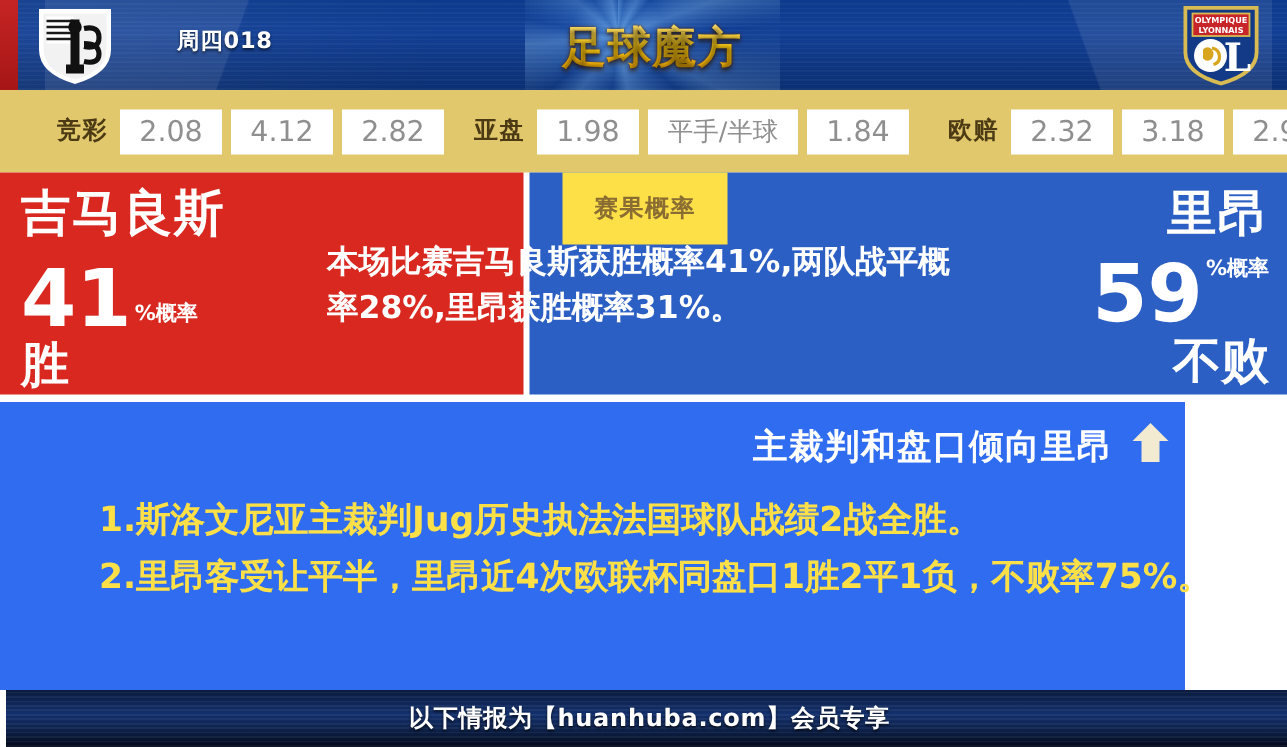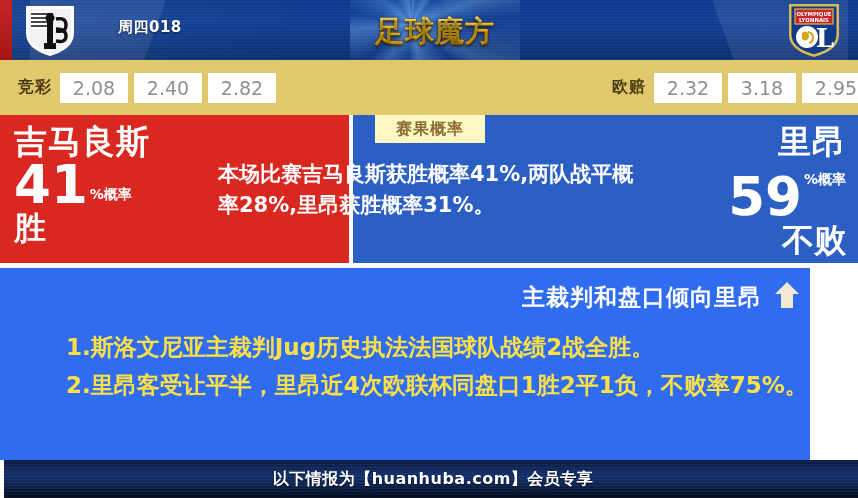--- a/index.html
+++ b/index.html
@@ -85,21 +85,21 @@
   .kickoff .k2{font-size:13.5px;}
   .crest-away{
     position:absolute;left:786px;top:2px;width:56px;height:56px;
   }
 
   
   .odds{
     position:absolute;left:0;top:60px;width:858px;height:55px;
     background:#e2c86c;
   }
-  .odds-grp{position:absolute;top:0;height:55px;display:flex;align-items:center;}
+  .odds-grp{position:absolute;top:0;height:55px;display:flex;align-items:center;margin-left:20px;}
   .odds-lbl{
     font-size:16px;font-weight:bold;color:#4b3a14;
     margin-right:8px;white-space:nowrap;letter-spacing:1px;
   }
   .odds-cell{
     background:#ffffff;color:#8f8f8f;
     font-size:19px;font-weight:normal;
     height:30px;min-width:50px;padding:0 9px;
     display:flex;align-items:center;justify-content:center;
     margin-right:6px;white-space:nowrap;
@@ -112,32 +112,32 @@
   }
   .prob-red{
     position:absolute;left:0;top:0;width:349px;height:148px;
     background:#d8281f;
   }
   .prob-blue{
     position:absolute;left:353px;top:0;width:505px;height:148px;
     background:#2b5fc4;
   }
   .tabbox{
-    position:absolute;left:375px;top:0px;width:110px;height:28px;
-    background:#fef9c3;
+    position:absolute;left:375px;top:0px;width:110px;height:48px;
+    background:#fde047;
     display:flex;align-items:center;justify-content:center;
     color:#8a6d32;font-size:16px;font-weight:bold;letter-spacing:1px;
   }
   .home-blk{
     position:absolute;left:14px;top:10px;width:200px;
     color:#ffffff;line-height:1;
   }
   .home-blk .nm{font-size:33px;font-weight:bold;letter-spacing:1px;}
   .home-blk .row2{display:flex;align-items:flex-end;margin-top:2px;}
-  .home-blk .pc{font-size:53px;font-weight:bold;line-height:.95;}
+  .home-blk .pc{font-size:53px;font-weight:bold;line-height:.95;margin-top:15px;}
   .home-blk .sub{font-size:14px;font-weight:bold;padding-bottom:9px;margin-left:2px;white-space:nowrap;}
   .home-blk .res{font-size:32px;font-weight:bold;margin-top:2px;}
 
   .away-blk{
     position:absolute;right:12px;top:10px;
     color:#ffffff;line-height:1;text-align:right;
   }
   .away-blk .nm{font-size:33px;font-weight:bold;letter-spacing:1px;}
   .away-blk .row2{display:flex;align-items:flex-start;justify-content:flex-end;margin-top:14px;}
   .away-blk .pc{font-size:53px;font-weight:bold;line-height:.95;}
@@ -147,21 +147,20 @@
   .summary{
     position:absolute;left:218px;top:44px;width:420px;
     color:#ffffff;font-size:21px;font-weight:bold;line-height:31px;
     letter-spacing:0px;
   }
 
   
   .lower{
     position:absolute;left:0;top:268px;width:790px;height:192px;
     background:#2f6cf0;
-    padding-left:20px;
   }
   .lower-title{
     position:absolute;right:48px;top:14px;
     color:#ffffff;font-size:23px;font-weight:bold;letter-spacing:1px;
     white-space:nowrap;
   }
   .up-arrow{
     position:absolute;right:8px;top:12px;width:30px;height:30px;
   }
   .points{
@@ -237,22 +236,28 @@
         <path d="M22 30 q5 1 5 6 q0 4 -4 5" fill="none" stroke="#d8a51e" stroke-width="2.2"></path>
         <text x="39" y="45" font-size="26" font-weight="bold" fill="#ffffff" text-anchor="middle" font-family="DejaVu Serif, serif">L</text>
       </svg>
     </div>
   </div>
 
   <div class="odds">
     <div class="odds-grp" id="odds-g0" style="left:18px;">
         <span class="odds-lbl">竞彩</span>
         <span class="odds-cell">2.08</span>
-        <span class="odds-cell">2.40</span>
+        <span class="odds-cell">4.12</span>
         <span class="odds-cell">2.82</span>
+      </div>
+    <div class="odds-grp" id="odds-g1" style="left:296px;">
+        <span class="odds-lbl">亚盘</span>
+        <span class="odds-cell">1.98</span>
+        <span class="odds-cell wide">平手/半球</span>
+        <span class="odds-cell">1.84</span>
       </div>
     <div class="odds-grp" id="odds-g2" style="left:612px;">
         <span class="odds-lbl">欧赔</span>
         <span class="odds-cell">2.32</span>
         <span class="odds-cell">3.18</span>
         <span class="odds-cell">2.95</span>
       </div>
   </div>
 
   <div class="prob">

